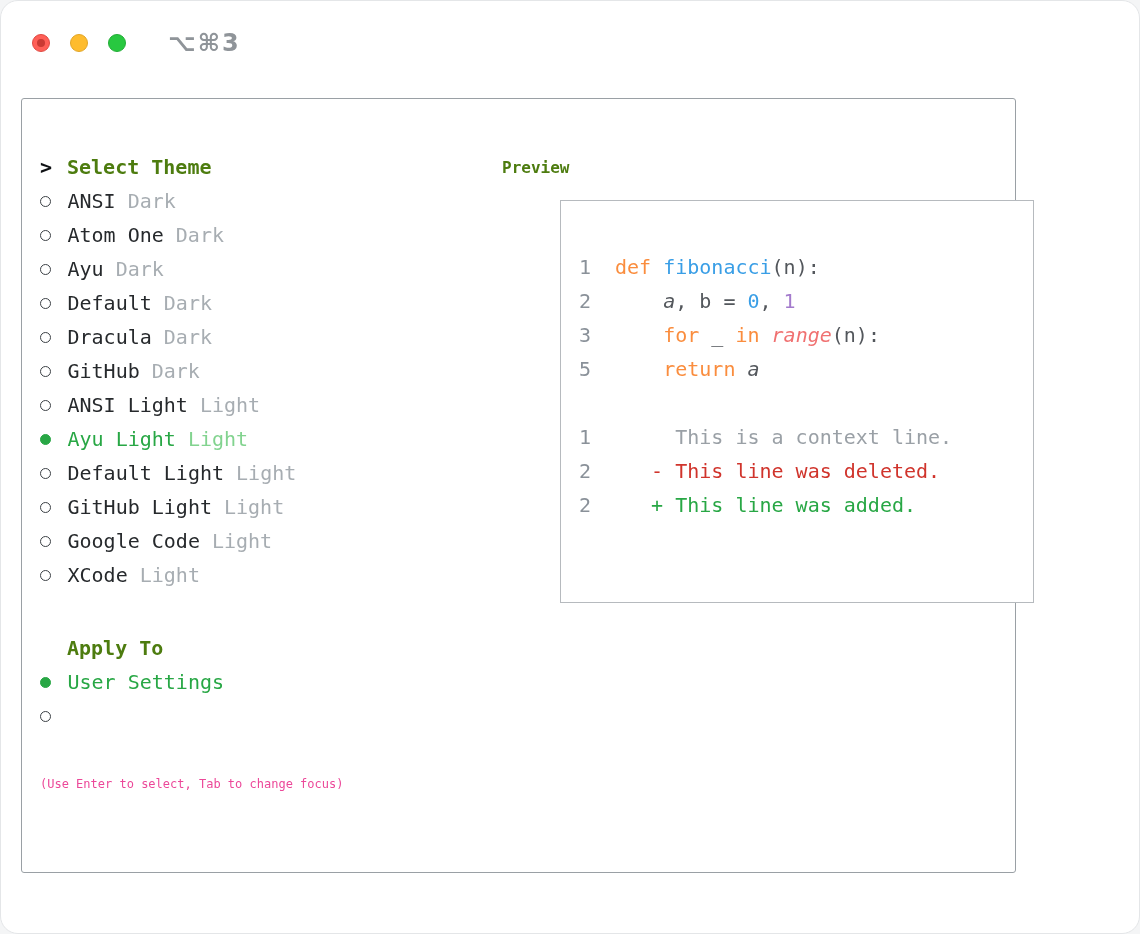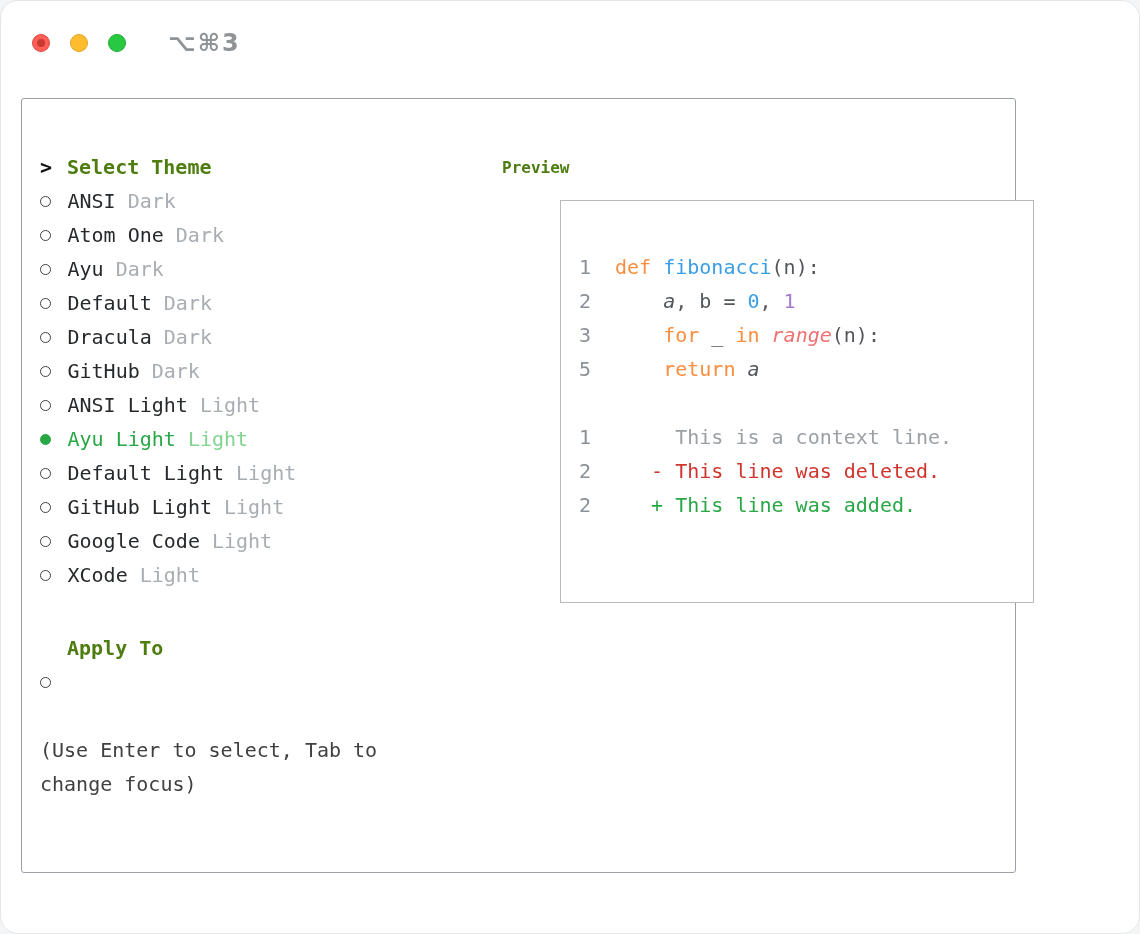--- a/index.html
+++ b/index.html
@@ -23,21 +23,21 @@
   .header .title{font-weight:700;color:#4d7c0f;}
   .prompt{display:inline-block;width:27px;font-weight:700;color:#0f1114;flex:none;}
   .radio{width:11px;height:11px;border-radius:50%;border:1.5px solid #3c4146;box-sizing:border-box;
          margin-right:16.5px;flex:none;}
   .item.selected .radio{background:var(--accent-green);border-color:var(--accent-green);}
   .tname{color:#26292c;}
   .item.selected .tname{color:var(--accent-green);}
   .variant{color:#a7adb2;margin-left:12px;}
   .item.selected .variant{color:var(--accent-green-light);}
   .apply-header{margin-top:39px;margin-left:27px;}
-  .hint{margin-top:34px;width:400px;line-height:34px;font-size:20px;color:#404040;}
+  .hint{margin-top:34px;width:400px;line-height:34px;font-size:12px;color:#ec4899;}
   
   .preview-title{position:absolute;left:480px;top:51px;font-size:16px;}
   .preview-box{position:absolute;left:490px;top:101px;width:474px;height:403px;border:1px solid #b6babe;
                box-sizing:border-box;padding:49px 0 0 18px;font-size:20px;background:#fff;margin-left:48px;}
   .cl{height:34px;line-height:34px;white-space:pre;}
   .ln{display:inline-block;width:12px;margin-right:24px;color:#8a9199;}
   .s-p{color:#53575c;}
   .s-iv{color:#53575c;font-style:italic;}
   .s-kw{color:var(--keyword-orange);}
   .s-fn{color:var(--function-blue);}
@@ -81,20 +81,21 @@
           <div class="row item"><span class="radio"></span><span class="tname">GitHub Light</span><span class="variant">Light</span></div>
           <div class="row item"><span class="radio"></span><span class="tname">Google Code</span><span class="variant">Light</span></div>
           <div class="row item"><span class="radio"></span><span class="tname">XCode</span><span class="variant">Light</span></div>
         </div>
 
       <div class="row header apply-header">
         <span class="title">Apply To</span>
       </div>
 
       <div id="apply-list">
+          <div class="row item selected"><span class="radio"></span><span class="tname">User Settings</span></div>
           <div class="row item"><span class="radio"></span></div>
         </div>
 
       <div class="hint">(Use Enter to select, Tab to change focus)</div>
     </div>
 
     <div class="row header preview-title">
       <span class="title">Preview</span>
     </div>
 

